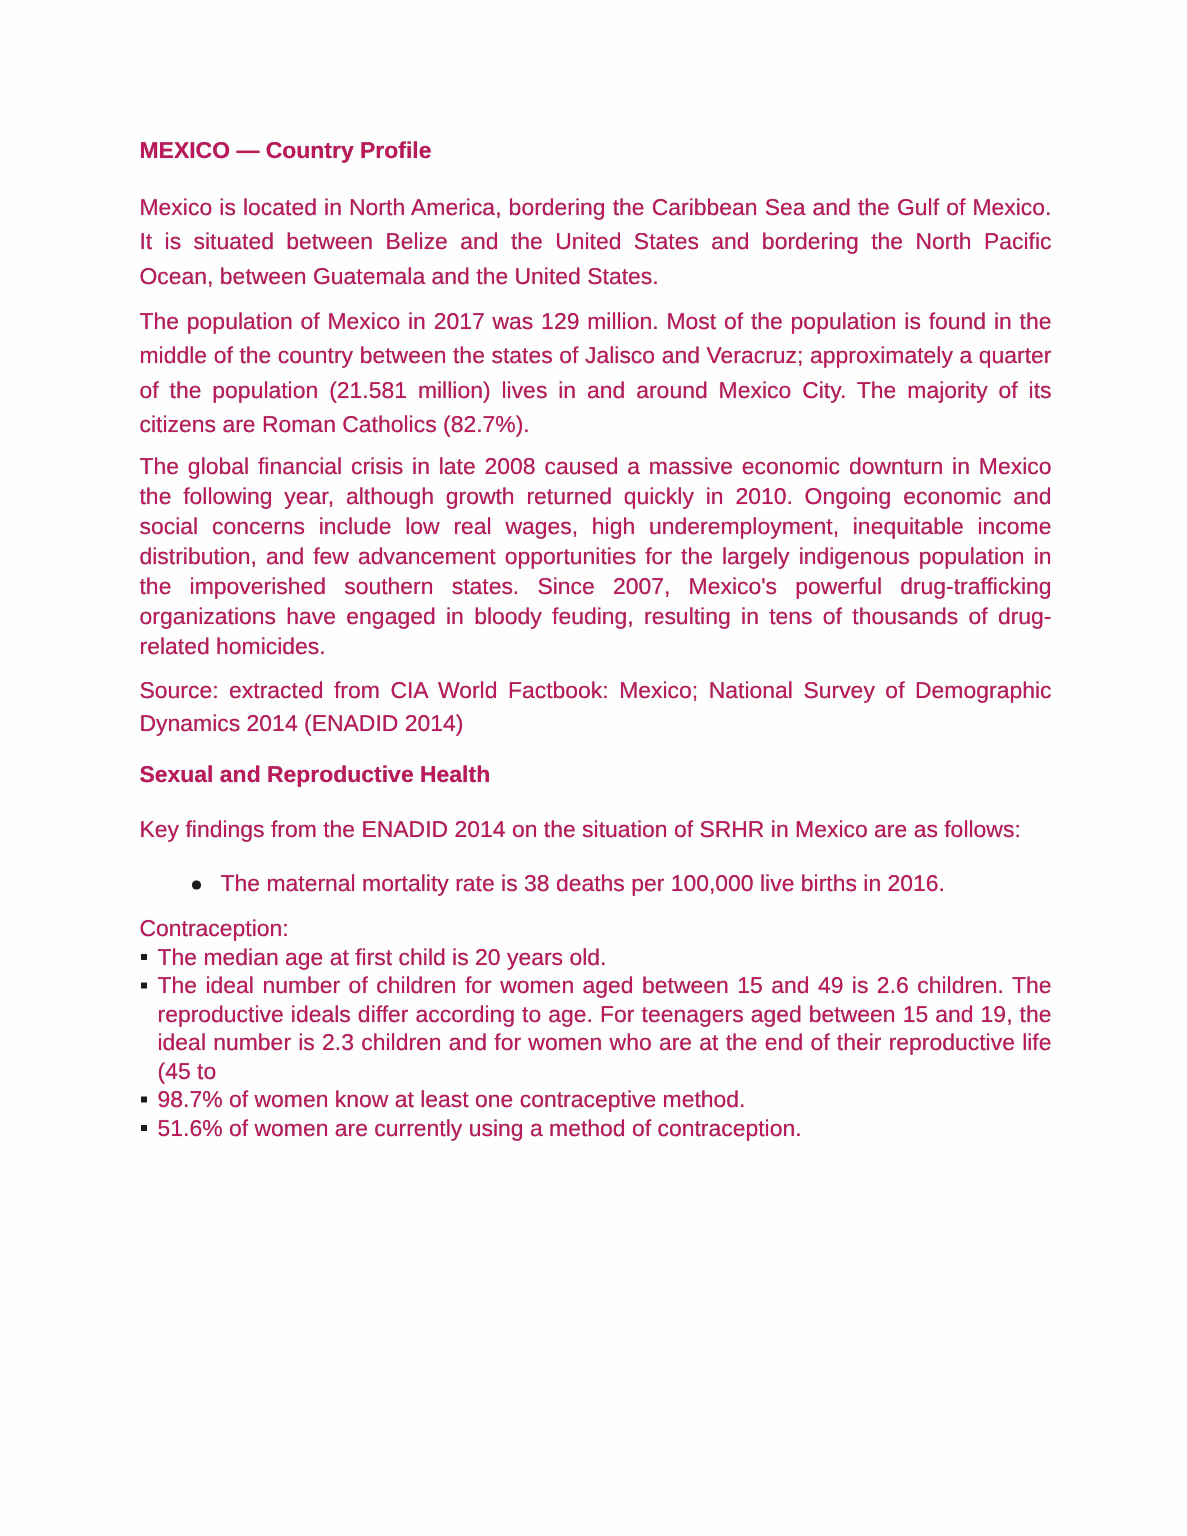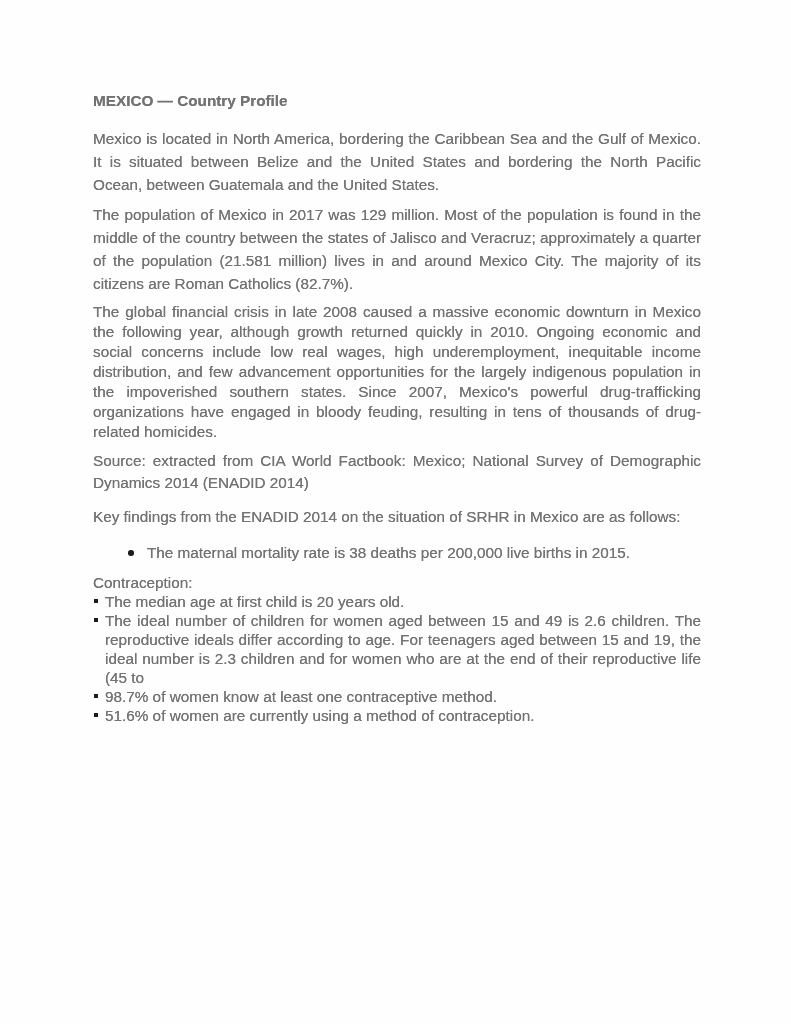--- a/index.html
+++ b/index.html
@@ -7,21 +7,21 @@
     padding: 0;
     background: #ffffff;
   }
   .page {
     position: relative;
     width: 791px;
     height: 1024px;
     background: #fefefe;
     overflow: hidden;
     font-family: "Liberation Sans", "DejaVu Sans", sans-serif;
-    color: #737373;
+    color: #be185d;
     text-shadow: 0 0 0.5px rgba(20,20,20,0.55); 
   }
   .content {
     position: absolute;
     left: 93px;
     top: 89px;
     width: 608px;
     font-size: 15.3px;
     line-height: 23px;
   }
@@ -106,27 +106,28 @@
 
 
     <p class="para">Mexico is located in North America, bordering the Caribbean Sea and the Gulf of Mexico. It is situated between Belize and the United States and bordering the North Pacific Ocean, between Guatemala and the United States.</p>
 
     <p class="para">The population of Mexico in 2017 was 129 million. Most of the population is found in the middle of the country between the states of Jalisco and Veracruz; approximately a quarter of the population (21.581 million) lives in and around Mexico City. The majority of its citizens are Roman Catholics (82.7%).</p>
 
     <p class="para-tight">The global financial crisis in late 2008 caused a massive economic downturn in Mexico the following year, although growth returned quickly in 2010. Ongoing economic and social concerns include low real wages, high underemployment, inequitable income distribution, and few advancement opportunities for the largely indigenous population in the impoverished southern states. Since 2007, Mexico's powerful drug-trafficking organizations have engaged in bloody feuding, resulting in tens of thousands of drug-related homicides.</p>
 
     <p class="source-note">Source: extracted from CIA World Factbook: Mexico; National Survey of Demographic Dynamics 2014 (ENADID 2014)</p>
 
+    <p class="section-heading">Sexual and Reproductive Health</p>
 
     <p class="intro-line">Key findings from the ENADID 2014 on the situation of SRHR in Mexico are as follows:</p>
 
 
     <ul class="disc-list">
       <li>
-        <span>The maternal mortality rate is 38 deaths per 200,000 live births in 2015.</span><br>
+        <span>The maternal mortality rate is 38 deaths per 100,000 live births in 2016.</span><br>
       </li>
     </ul>
 
     <div class="contraception-block">
       <p class="list-label">Contraception:</p>
 
       <ul class="square-list">
         <li>
           <span>The median age at first child is 20 years old.</span>
         </li>

